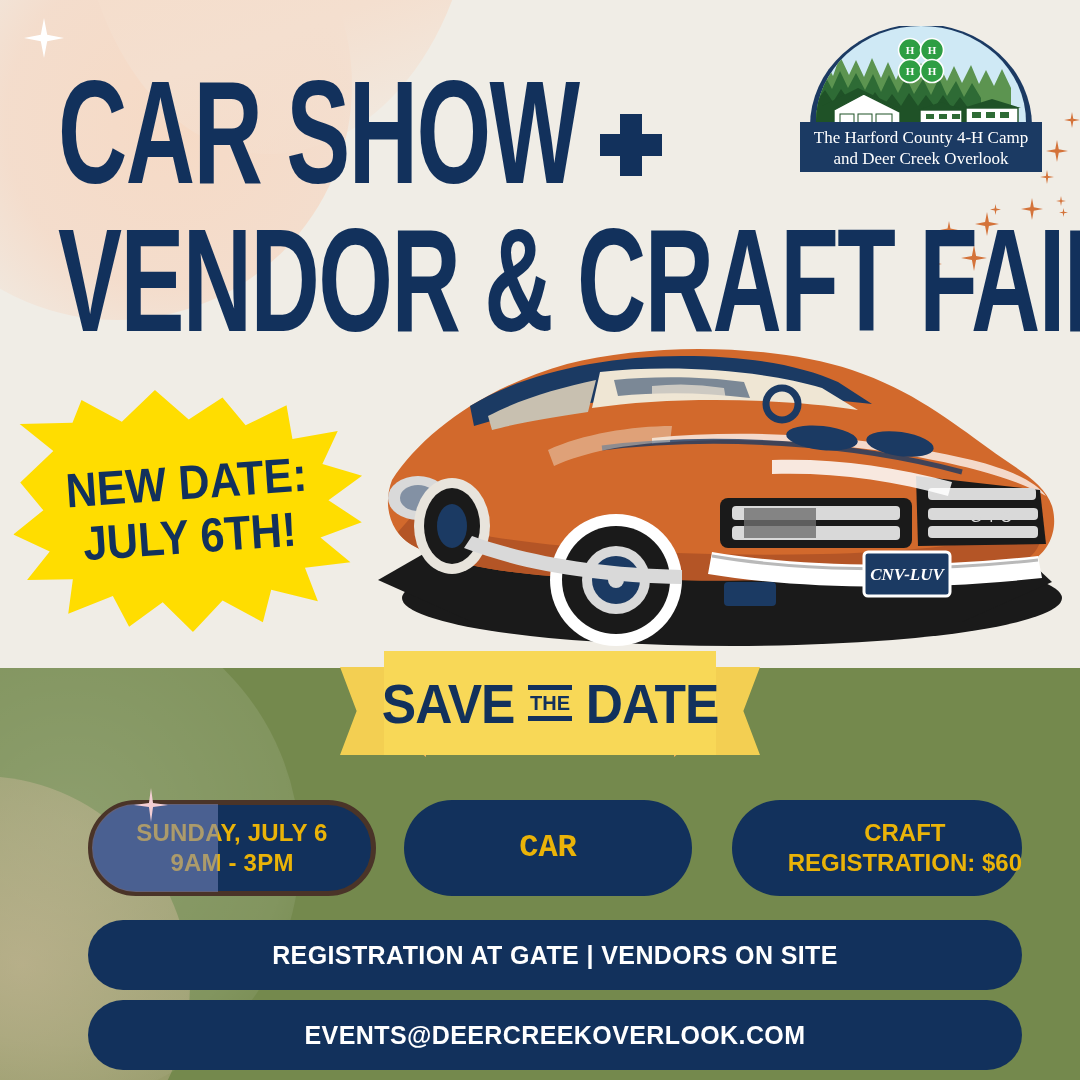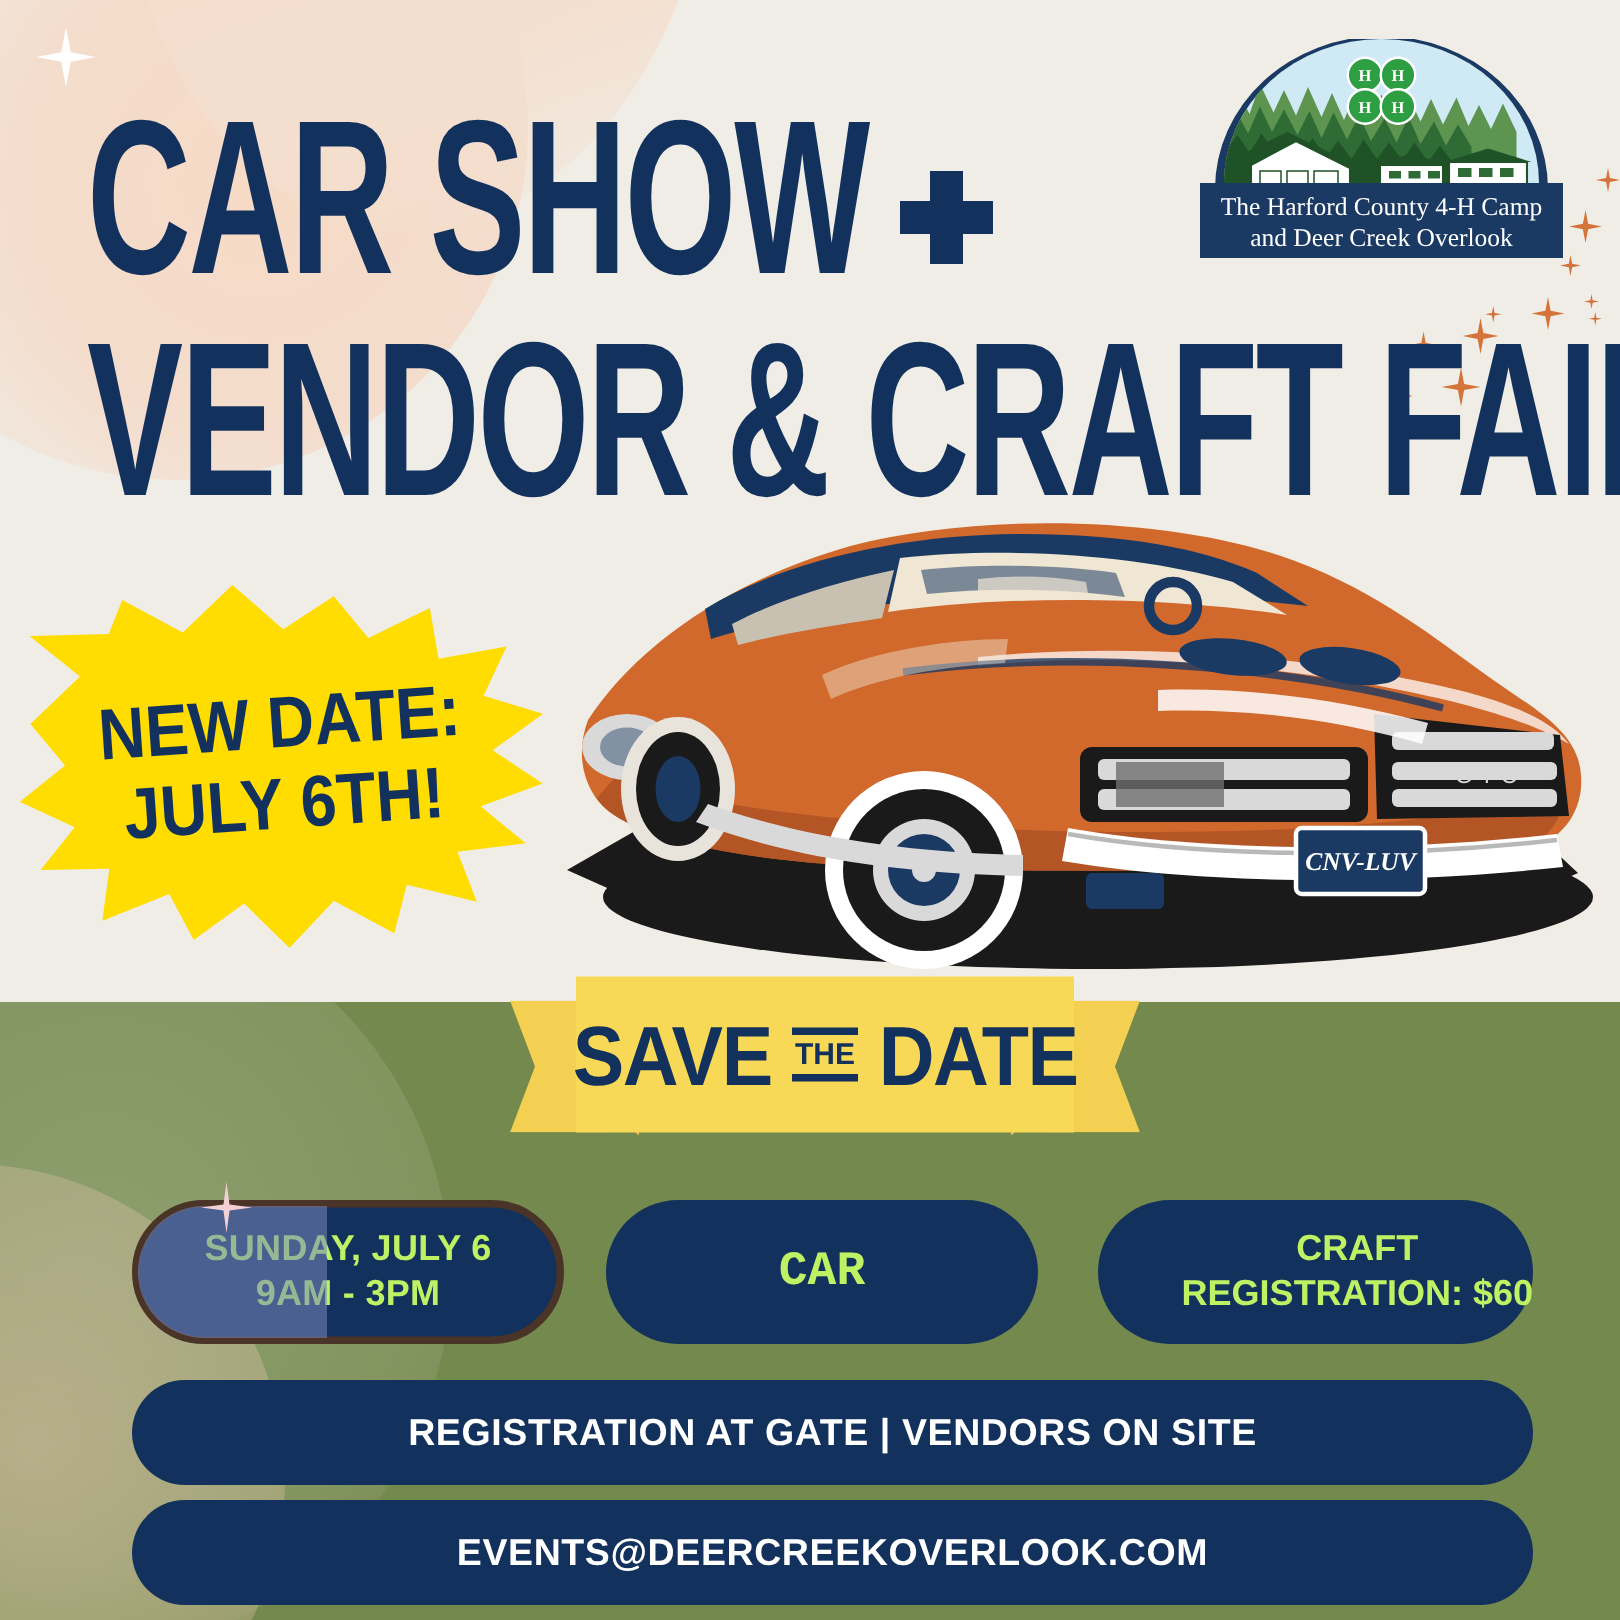--- a/index.html
+++ b/index.html
@@ -117,21 +117,21 @@
   .rb-the::before,.rb-the::after{
     content:"";position:absolute;left:-2px;right:-2px;height:5px;background:#12315C;
   }
   .rb-the::before{top:-1px;}
   .rb-the::after{bottom:-1px;}
 
   
   .pill{
     position:absolute;background:#12315C;border-radius:999px;
     display:flex;align-items:center;justify-content:center;text-align:center;
-    color:#bef264;font-weight:700;
+    color:#eab308;font-weight:700;
   }
   .pill .ptxt{line-height:1.26;}
   .pill-date{left:88px;top:800px;width:288px;height:96px;border:5px solid #4A3428;box-sizing:border-box;}
   .pill-date .ptxt{font-size:24px;letter-spacing:.2px;}
   .pill-car{left:404px;top:800px;width:288px;height:96px;}
   .pill-car .ptxt{font-size:32px;font-family:Liberation Mono, monospace;}
   .pill-craft{left:732px;top:800px;width:290px;height:96px;justify-content:flex-end;}
   .pill-craft .ptxt{font-size:24px;}
 
   .bar{

